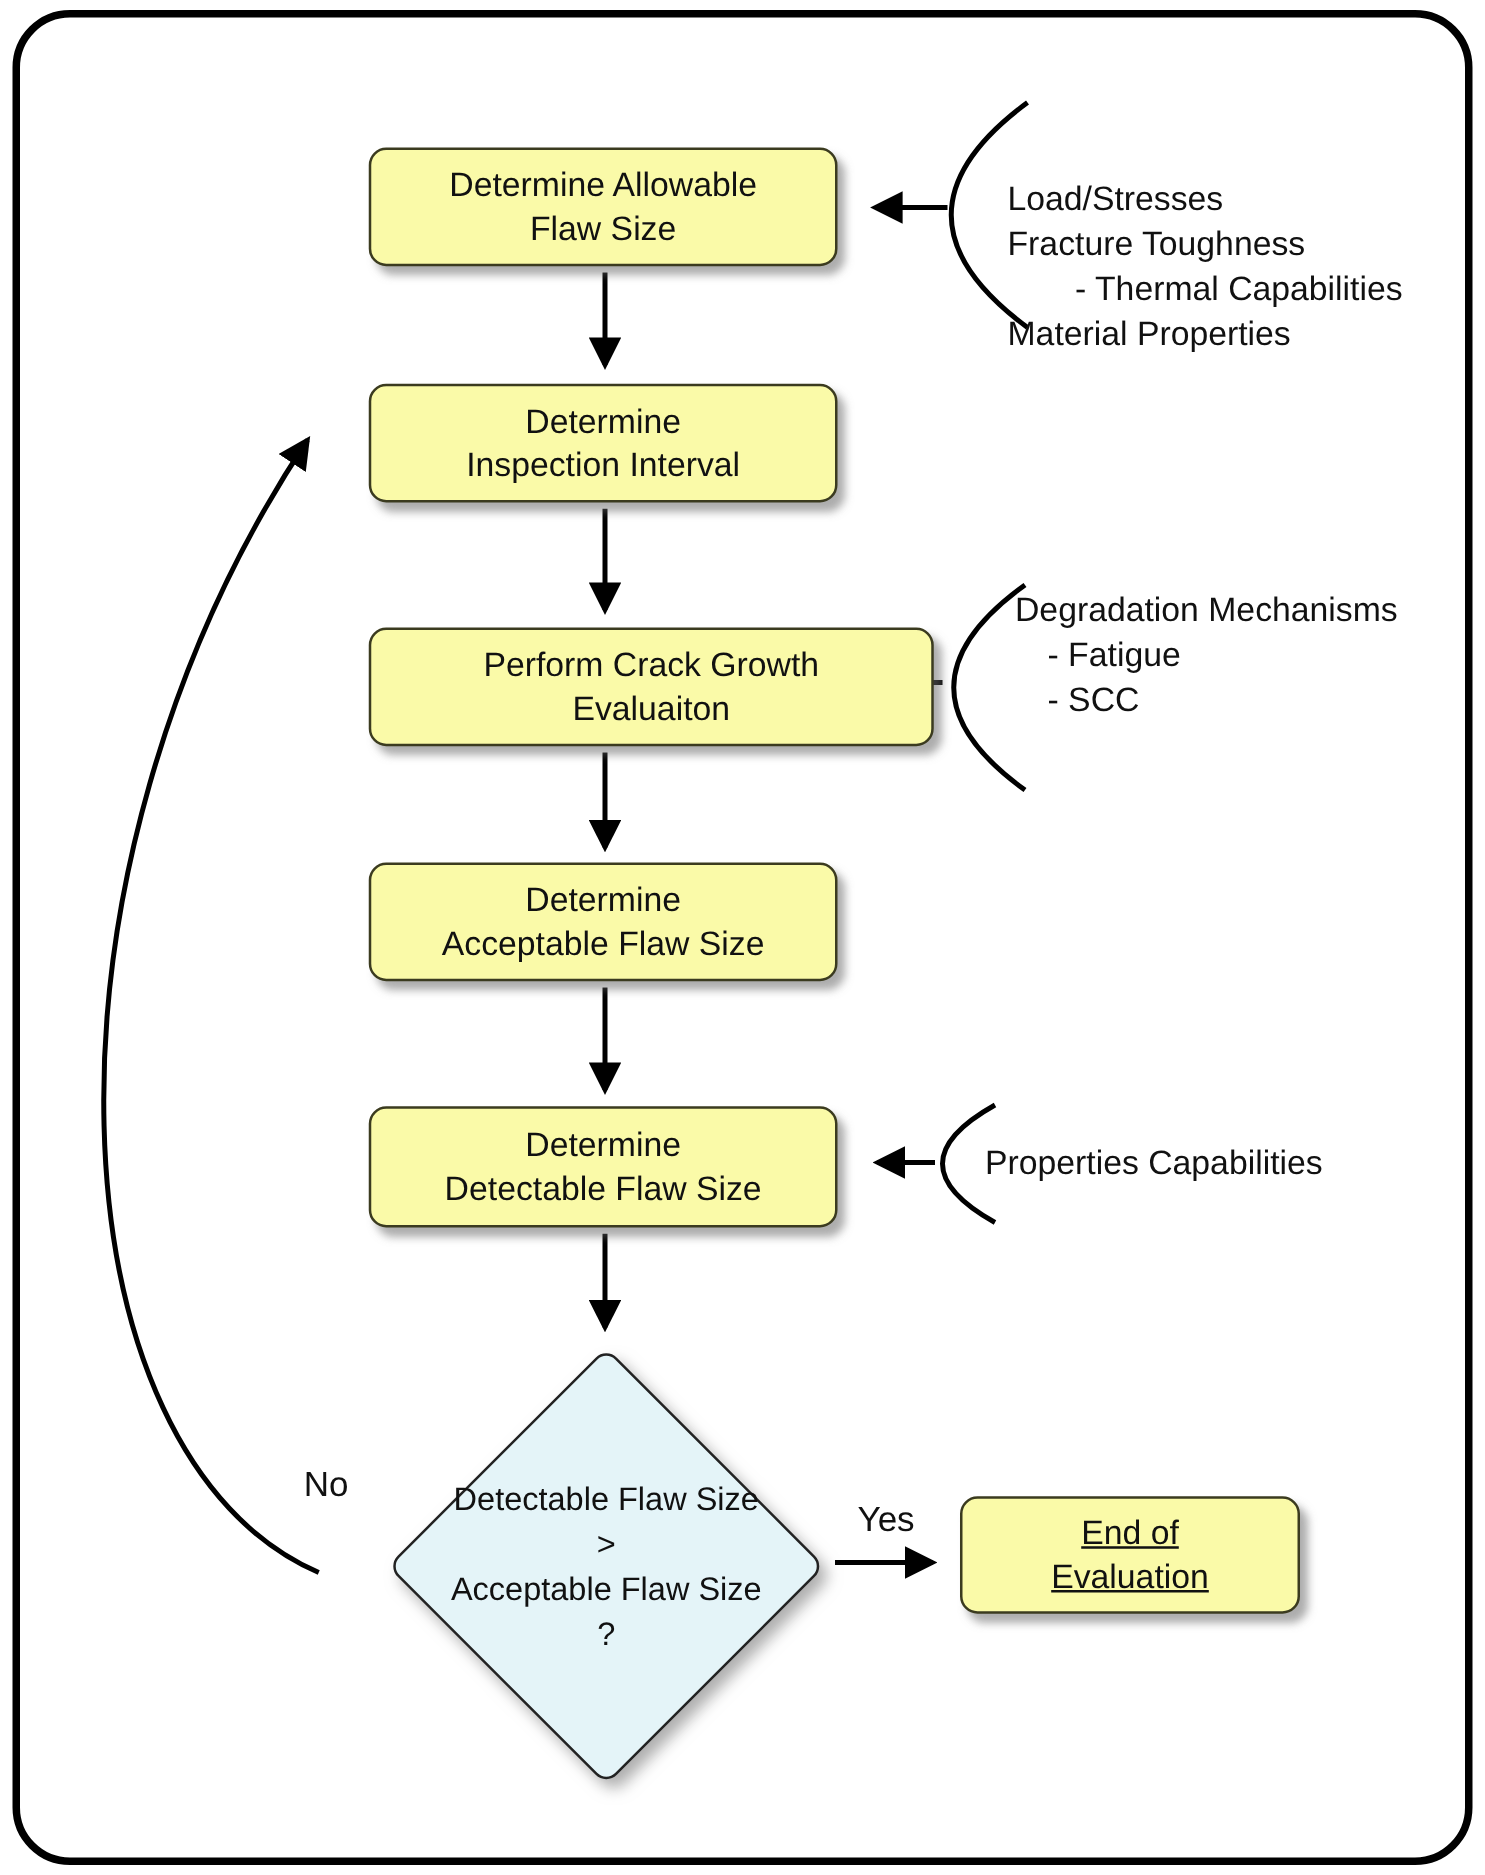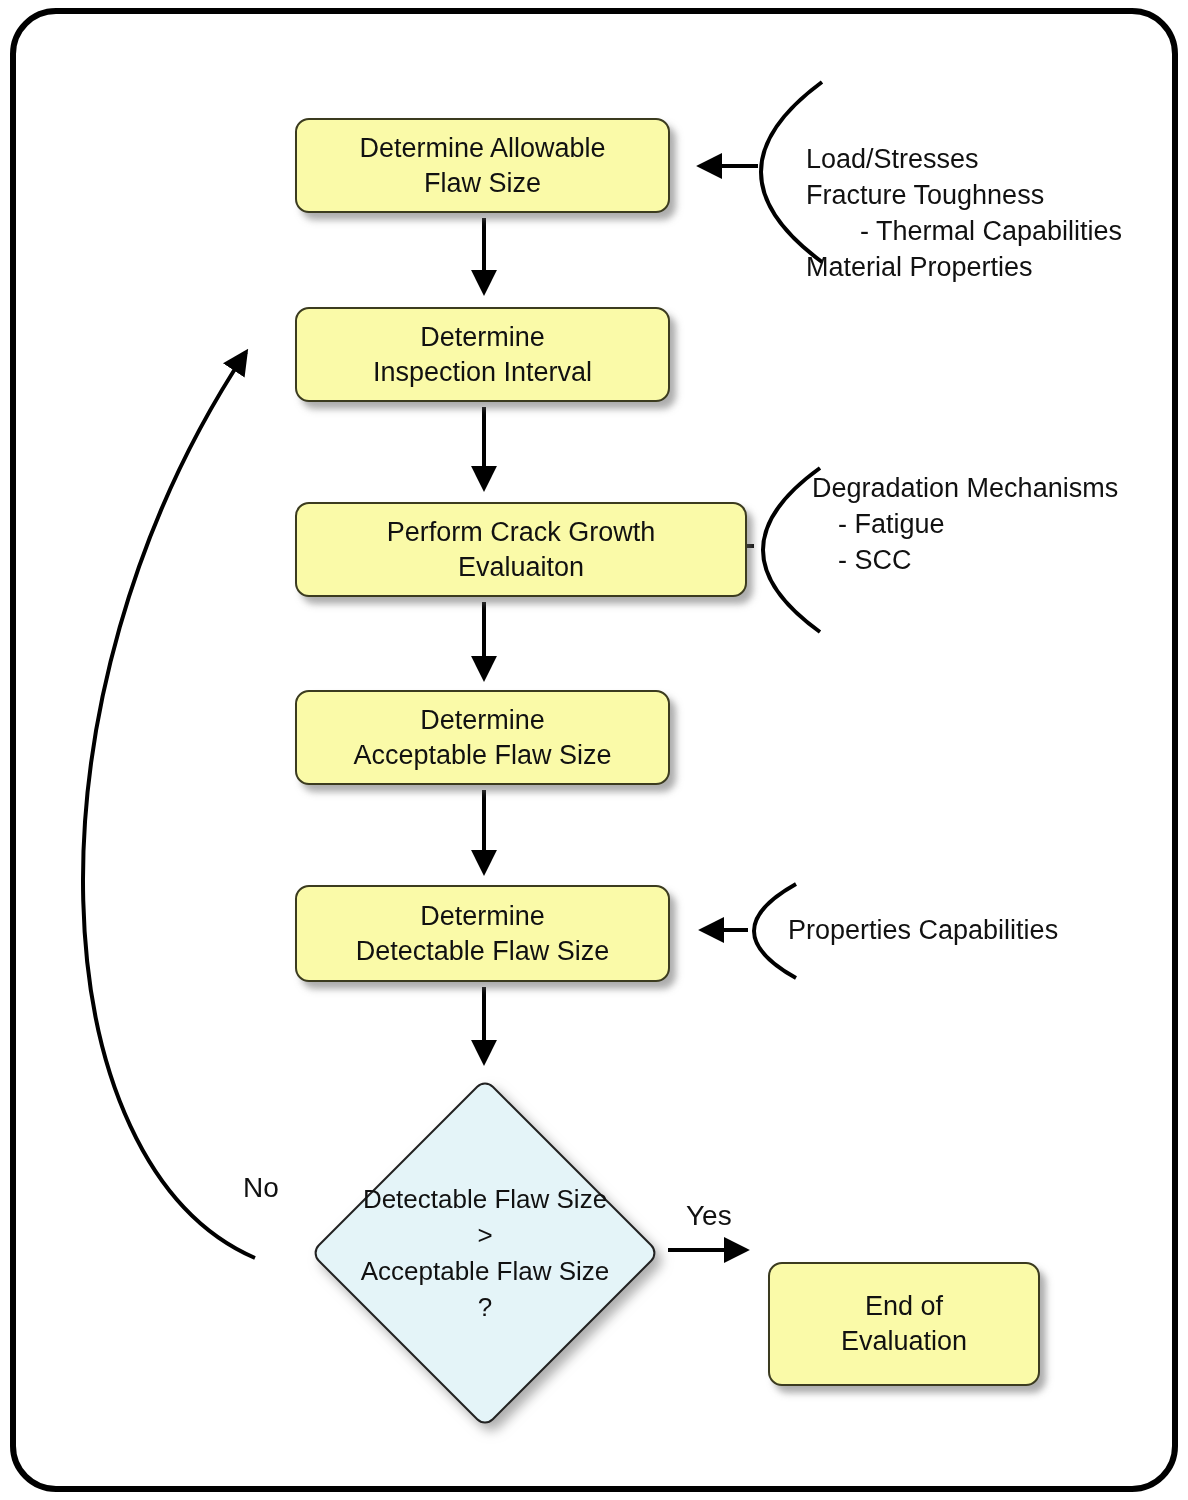--- a/index.html
+++ b/index.html
@@ -122,21 +122,21 @@
   <div class="diamond-label">
     <span class="multiline">Detectable Flaw Size
 &gt;
 Acceptable Flaw Size
 ?</span>
   </div>
 
   <div class="edge-label" style="left:243px; top:1172px;">No</div>
   <div class="edge-label" style="left:686px; top:1172px;margin-top:28px;">Yes</div>
 
-  <div class="box" style="left:768px; top:1262px; width:272px; height:124px;">
+  <div class="box" style="left:768px; top:1197px; width:272px; height:94px;text-decoration:underline;">
     <span class="multiline">End of
 Evaluation</span>
   </div>
 
   <div class="ann" style="left:806px; top:102px;margin-top:39px;">
     <div class="ann-line">Load/Stresses</div>
     <div class="ann-line">Fracture Toughness</div>
     <div class="ann-line indent-lg">- Thermal Capabilities</div>
     <div class="ann-line">Material Properties</div>
   </div>

